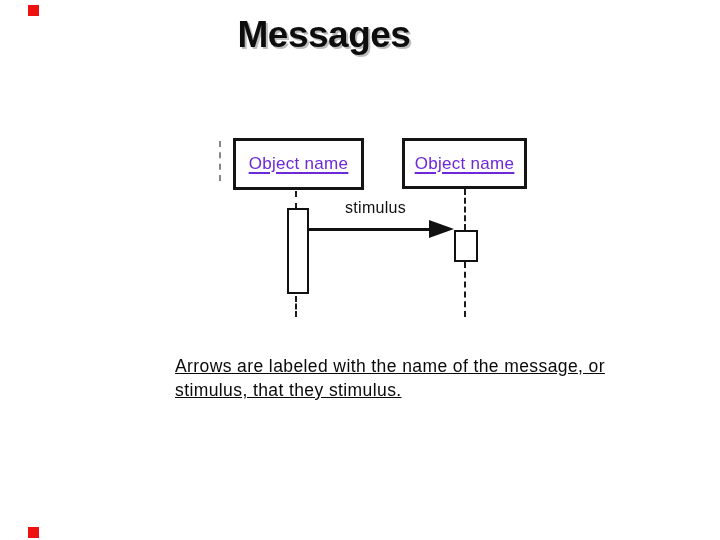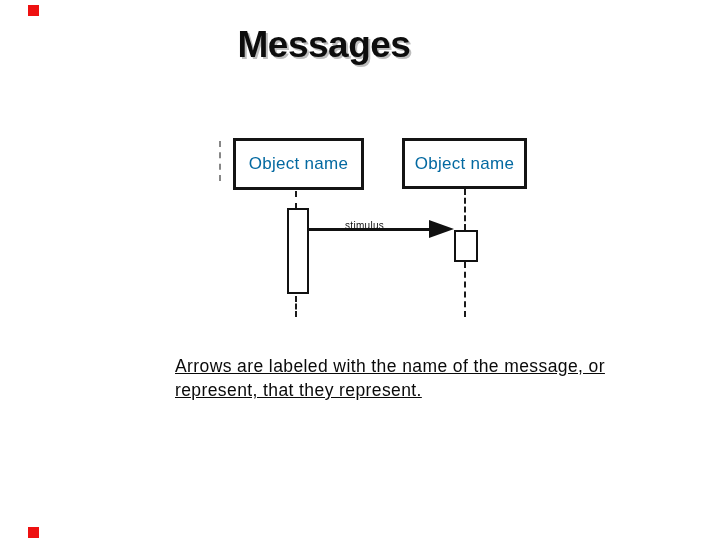--- a/index.html
+++ b/index.html
@@ -11,21 +11,21 @@
     position: relative;
     width: 720px;
     height: 540px;
     background: #ffffff;
     overflow: hidden;
   }
   .abs { position: absolute; }
 
   
   .title {
-    top: 24px;
+    top: 14px;
     left: 0;
     width: 648px;
     text-align: center;
     font-size: 37px;
     font-weight: bold;
     color: #0d0d0d;
     letter-spacing: -0.5px;
     text-shadow: 2px 2px 0 #bdbdbd;
   }
 
@@ -45,21 +45,22 @@
     box-sizing: border-box;
     display: flex;
     align-items: center;
     justify-content: center;
   }
   .object-box.left  { left: 233px; top: 138px; width: 131px; height: 52px; }
   .object-box.right { left: 402px; top: 138px; width: 125px; height: 51px; }
   .object-label {
     font-size: 17px;
     letter-spacing: 0.3px;
-    color: #0369a1;
+    color: #6d28d9;
+    text-decoration: underline;
     text-underline-offset: 3px;
     text-decoration-thickness: 1.5px;
     white-space: nowrap;
   }
 
   
   .lifeline {
     width: 0;
     border-left: 2px dashed #1a1a1a;
   }
@@ -92,22 +93,22 @@
     background: #111111;
   }
   .arrow-head {
     left: 429px; top: 220px;
     width: 0; height: 0;
     border-left: 25px solid #111111;
     border-top: 9px solid transparent;
     border-bottom: 9px solid transparent;
   }
   .message-label {
-    left: 345px; top: 220px;
-    font-size: 10px;
+    left: 345px; top: 199px;
+    font-size: 16px;
     color: #111111;
     letter-spacing: 0.3px;
     white-space: nowrap;
   }
 
   
   .caption {
     left: 175px; top: 354px;
     width: 480px;
     font-size: 17.5px;
@@ -146,16 +147,16 @@
     <div class="abs activation sender"></div>
     <div class="abs activation receiver"></div>
 
     <div class="abs arrow-line"></div>
     <div class="abs arrow-head"></div>
     <div class="abs message-label">stimulus</div>
   </div>
 
   <div class="abs caption">
     <div>Arrows are labeled with the name of the message, or</div>
-    <div>represent, that they represent.</div>
+    <div>stimulus, that they stimulus.</div>
   </div>
 
 </div>
 
 </body></html>

